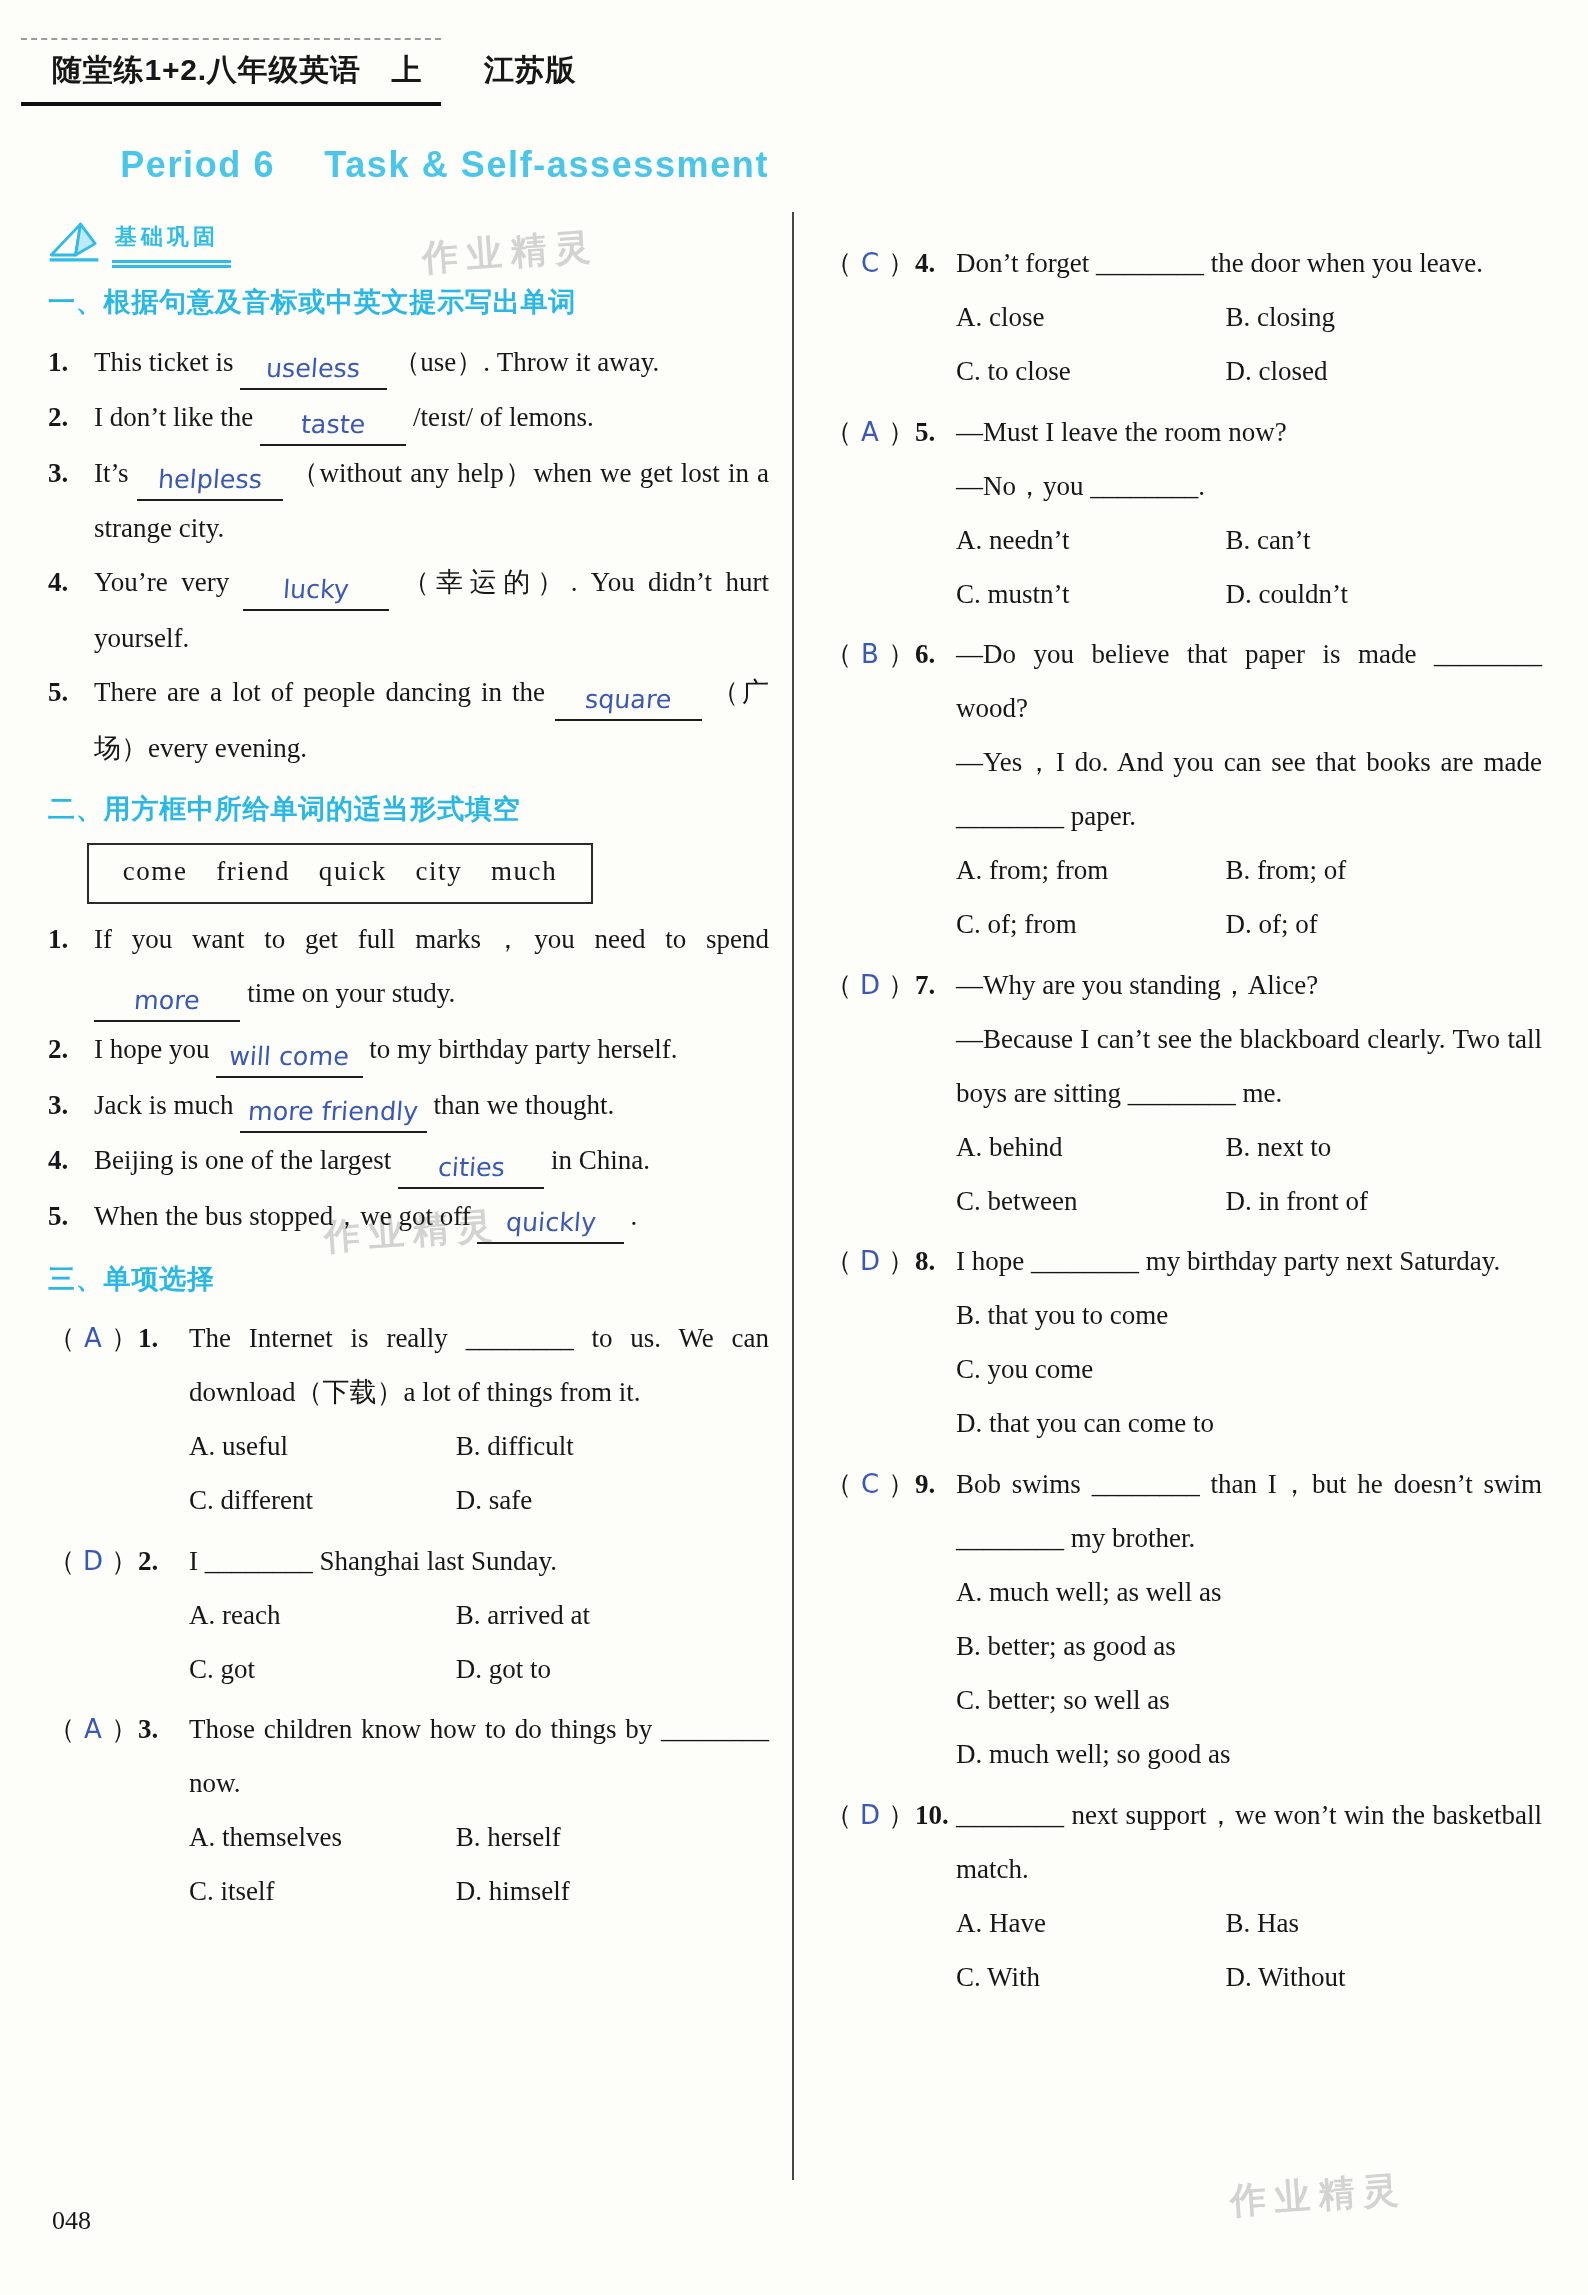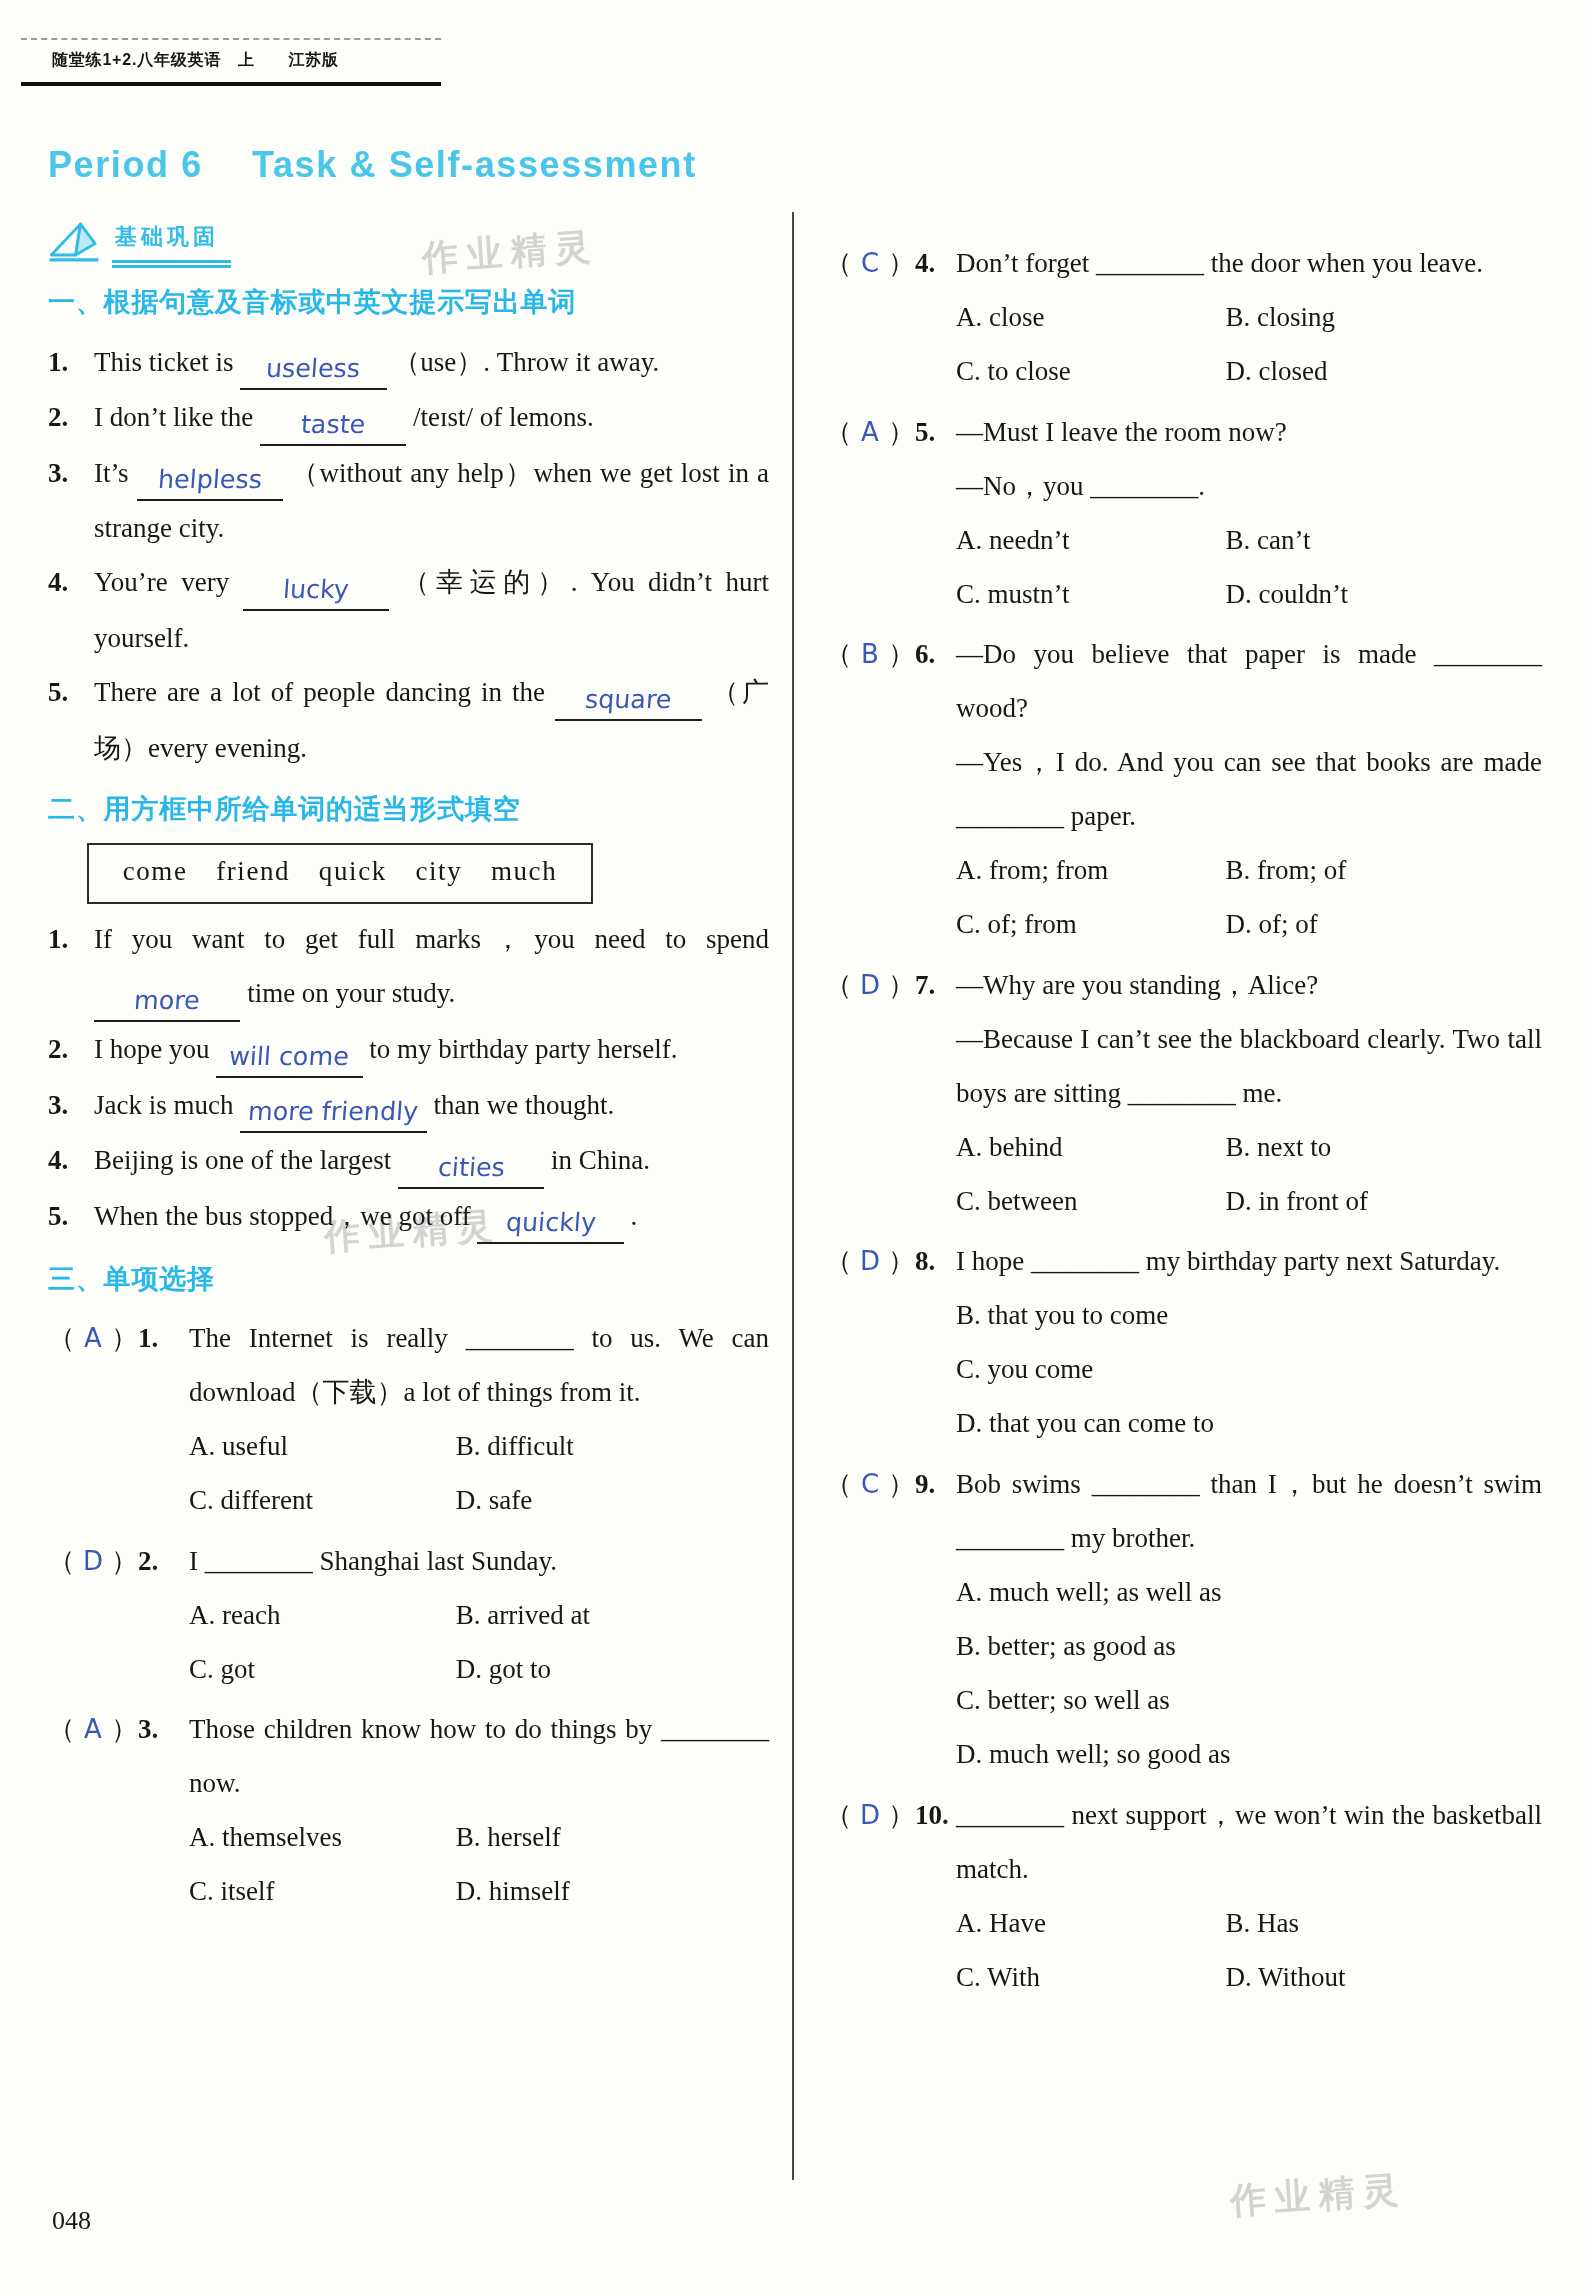--- a/index.html
+++ b/index.html
@@ -1,31 +1,31 @@
 <!DOCTYPE html>
 <html style="font-size:13px"><head>
 <meta charset="utf-8">
 <style>
   html,body{margin:0;padding:0;background:#e9e9e9}
   .page{position:relative;width:1589px;height:2295px;background:#fdfdfa;font-family:"Liberation Serif",serif;color:#171717;overflow:hidden}
 
-  .running-header{position:absolute;left:21px;top:38px;width:389px;border-top:2.5px dashed #9b9b9b;border-bottom:4.9px solid #101010;padding:9.8px 0 11.5px 31px;font-family:"Liberation Sans",sans-serif;font-weight:bold;font-size:16px;letter-spacing:0.8px;white-space:nowrap}
+  .running-header{position:absolute;left:21px;top:38px;width:389px;border-top:2.5px dashed #9b9b9b;border-bottom:4.9px solid #101010;padding:9.8px 0 11.5px 31px;font-family:"Liberation Sans",sans-serif;font-weight:bold;font-size:30px;letter-spacing:0.8px;white-space:nowrap}
 
   .wm{position:absolute;font-family:"DejaVu Sans",sans-serif;color:#c9c9c9;font-size:36px;font-weight:bold;letter-spacing:8.2px;transform:rotate(-4deg);opacity:.8;white-space:nowrap;pointer-events:none}
   .wm1{left:422px;top:228px}
   .wm2{left:324px;top:1207px}
   .wm3{left:1230px;top:2171px}
 
   .divider{position:absolute;left:792px;top:212px;width:0;height:1968px;border-left:2.5px solid #474747}
 
   .col{position:absolute;font-size:27px;line-height:54px}
   .col-left{left:48px;top:141px;width:721px}
   .col-right{left:825px;top:236px;width:717px}
 
-  .period-title{margin:0 0 14.8px;font-family:"Liberation Sans",sans-serif;font-weight:bold;font-size:36px;line-height:48px;color:#49c6ea;text-align:left;letter-spacing:1.6px}
+  .period-title{margin:0 0 14.8px;font-family:"Liberation Sans",sans-serif;font-weight:bold;font-size:36px;line-height:48px;color:#49c6ea;text-align:right;letter-spacing:1.6px}
 
   .badge-row{display:flex;align-items:flex-end;gap:11.5px;height:64px;margin-bottom:6.6px}
   .badge-icon{flex:none;margin-bottom:3.3px}
   .badge-text{font-family:"Liberation Sans",sans-serif;font-weight:bold;font-size:22px;line-height:43px;color:#30bce8;border-bottom:8.2px double #30bce8;padding:0 11.5px 1.6px 3.3px;letter-spacing:4.1px}
 
   .sec-title{margin:6.6px 0 3.3px;font-family:"Liberation Sans",sans-serif;font-weight:600;font-size:27px;line-height:57px;color:#28b8e7;letter-spacing:0.8px}
 
   .fitem{display:flex}
   .fnum{flex:none;width:46px;font-weight:bold}
   .ftext{flex:1;margin:0;text-align:justify;min-width:0}

